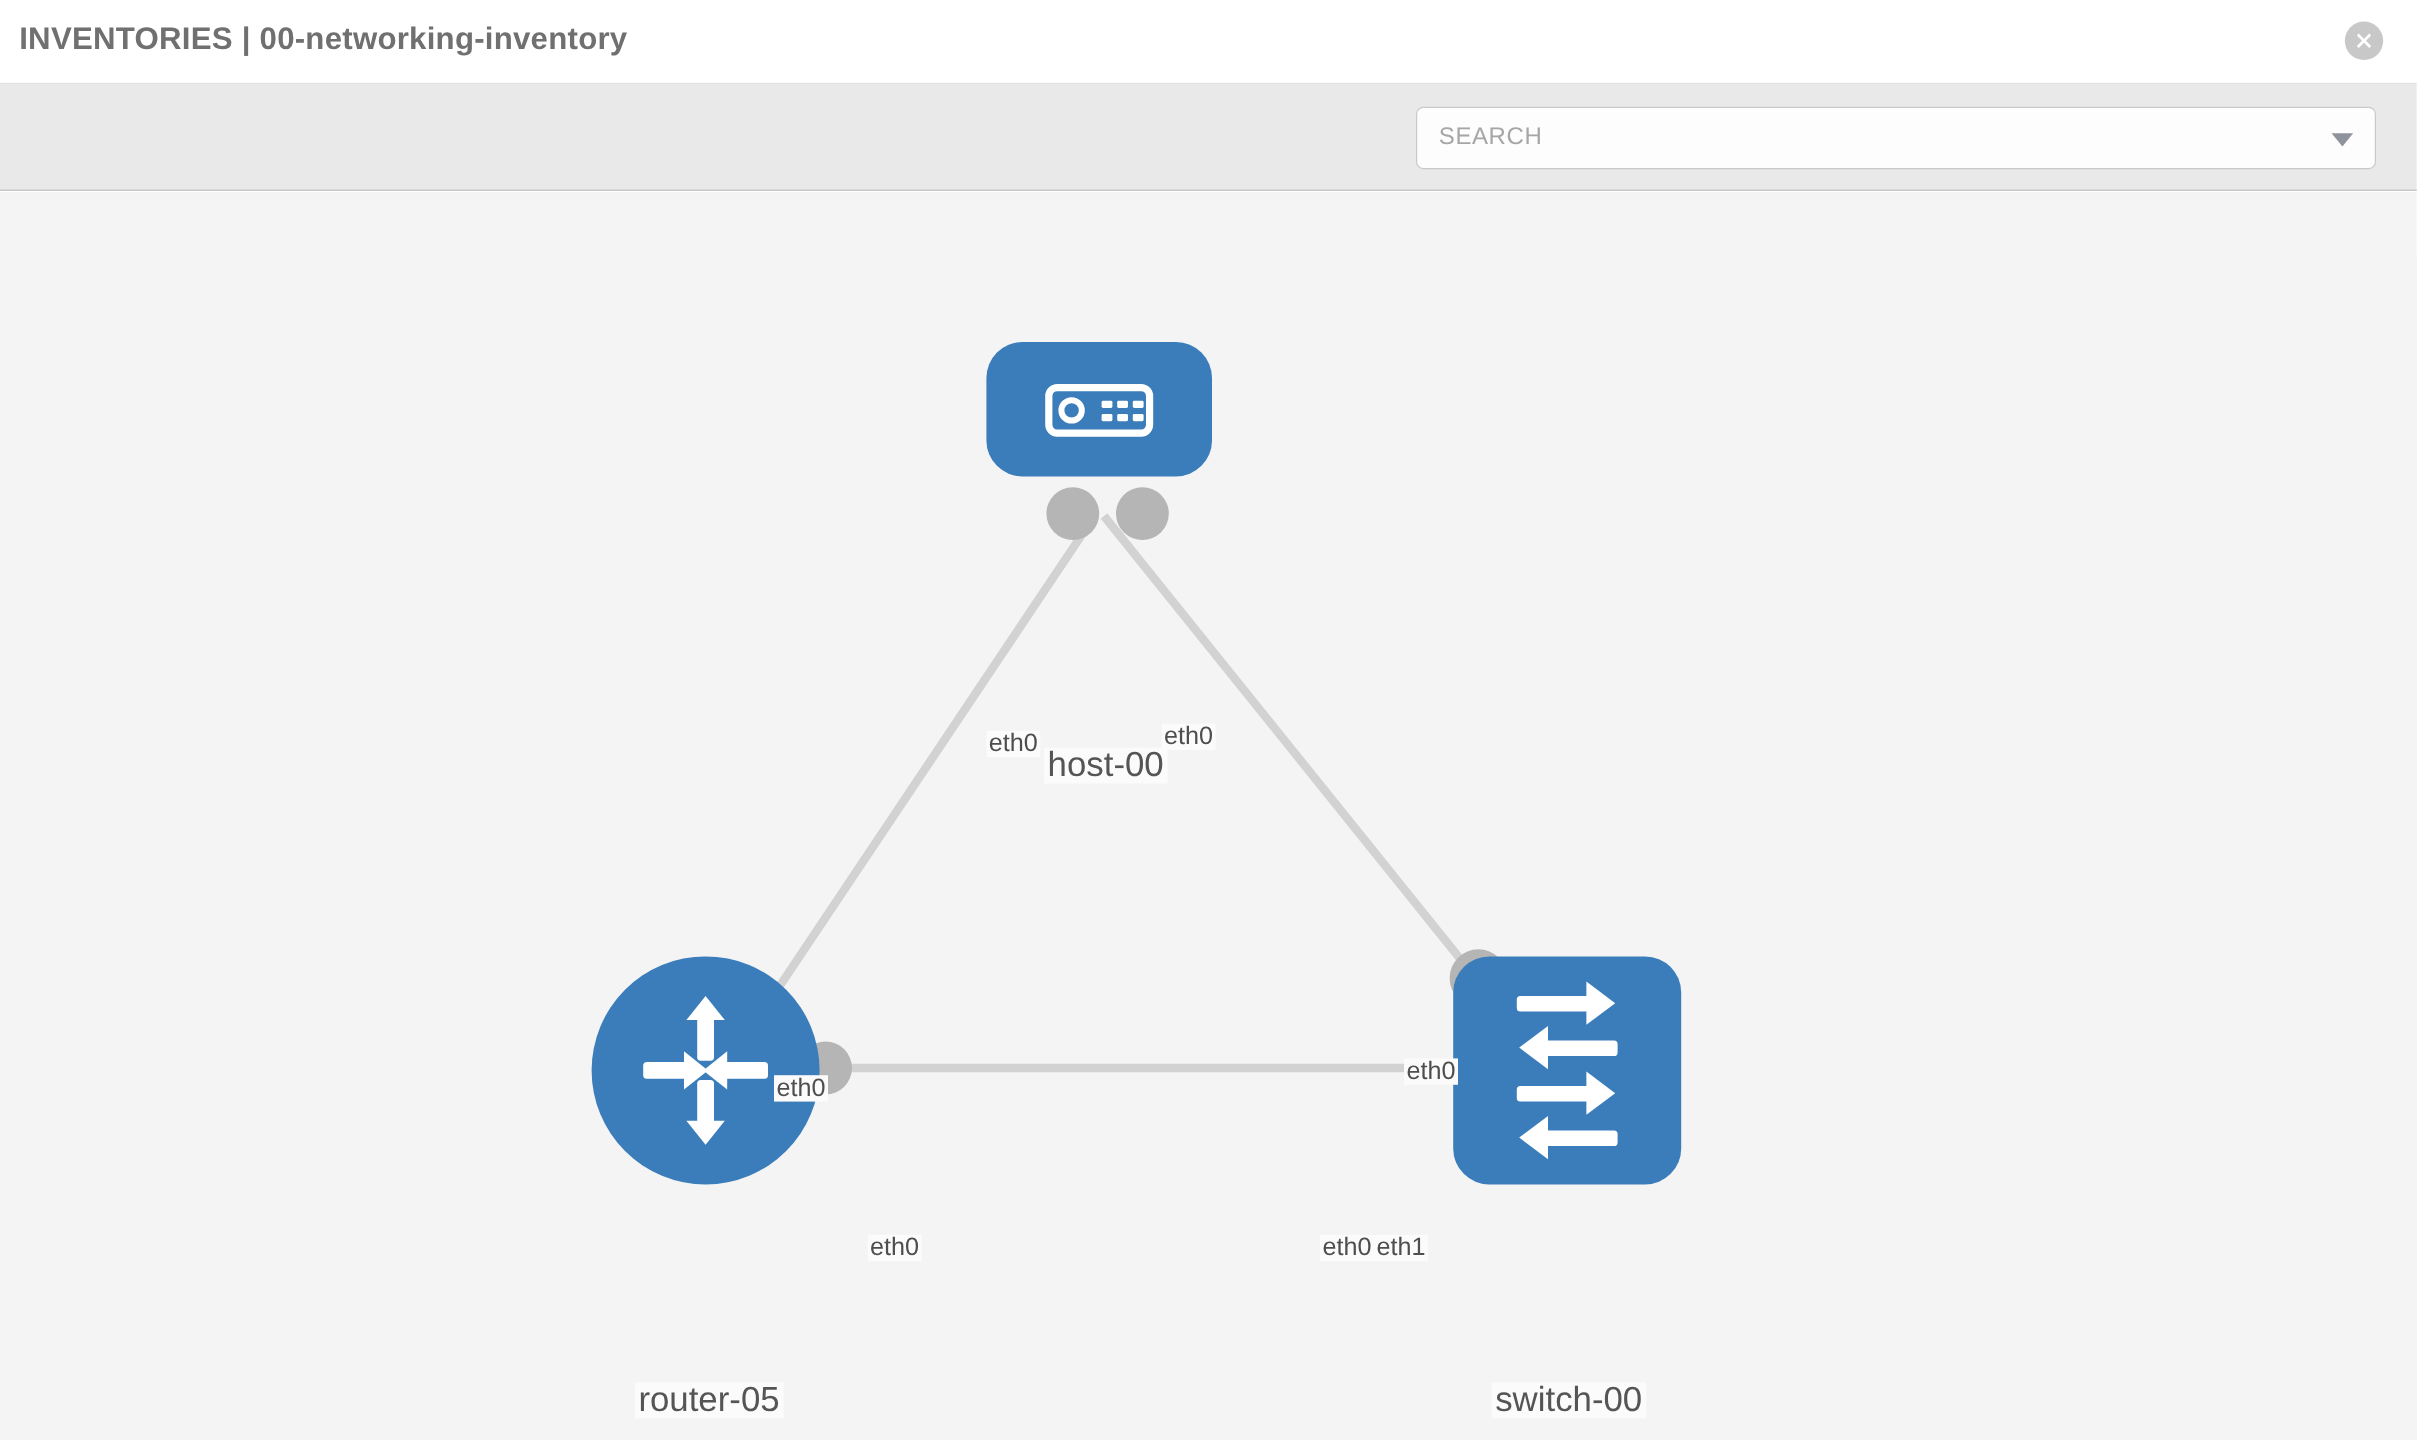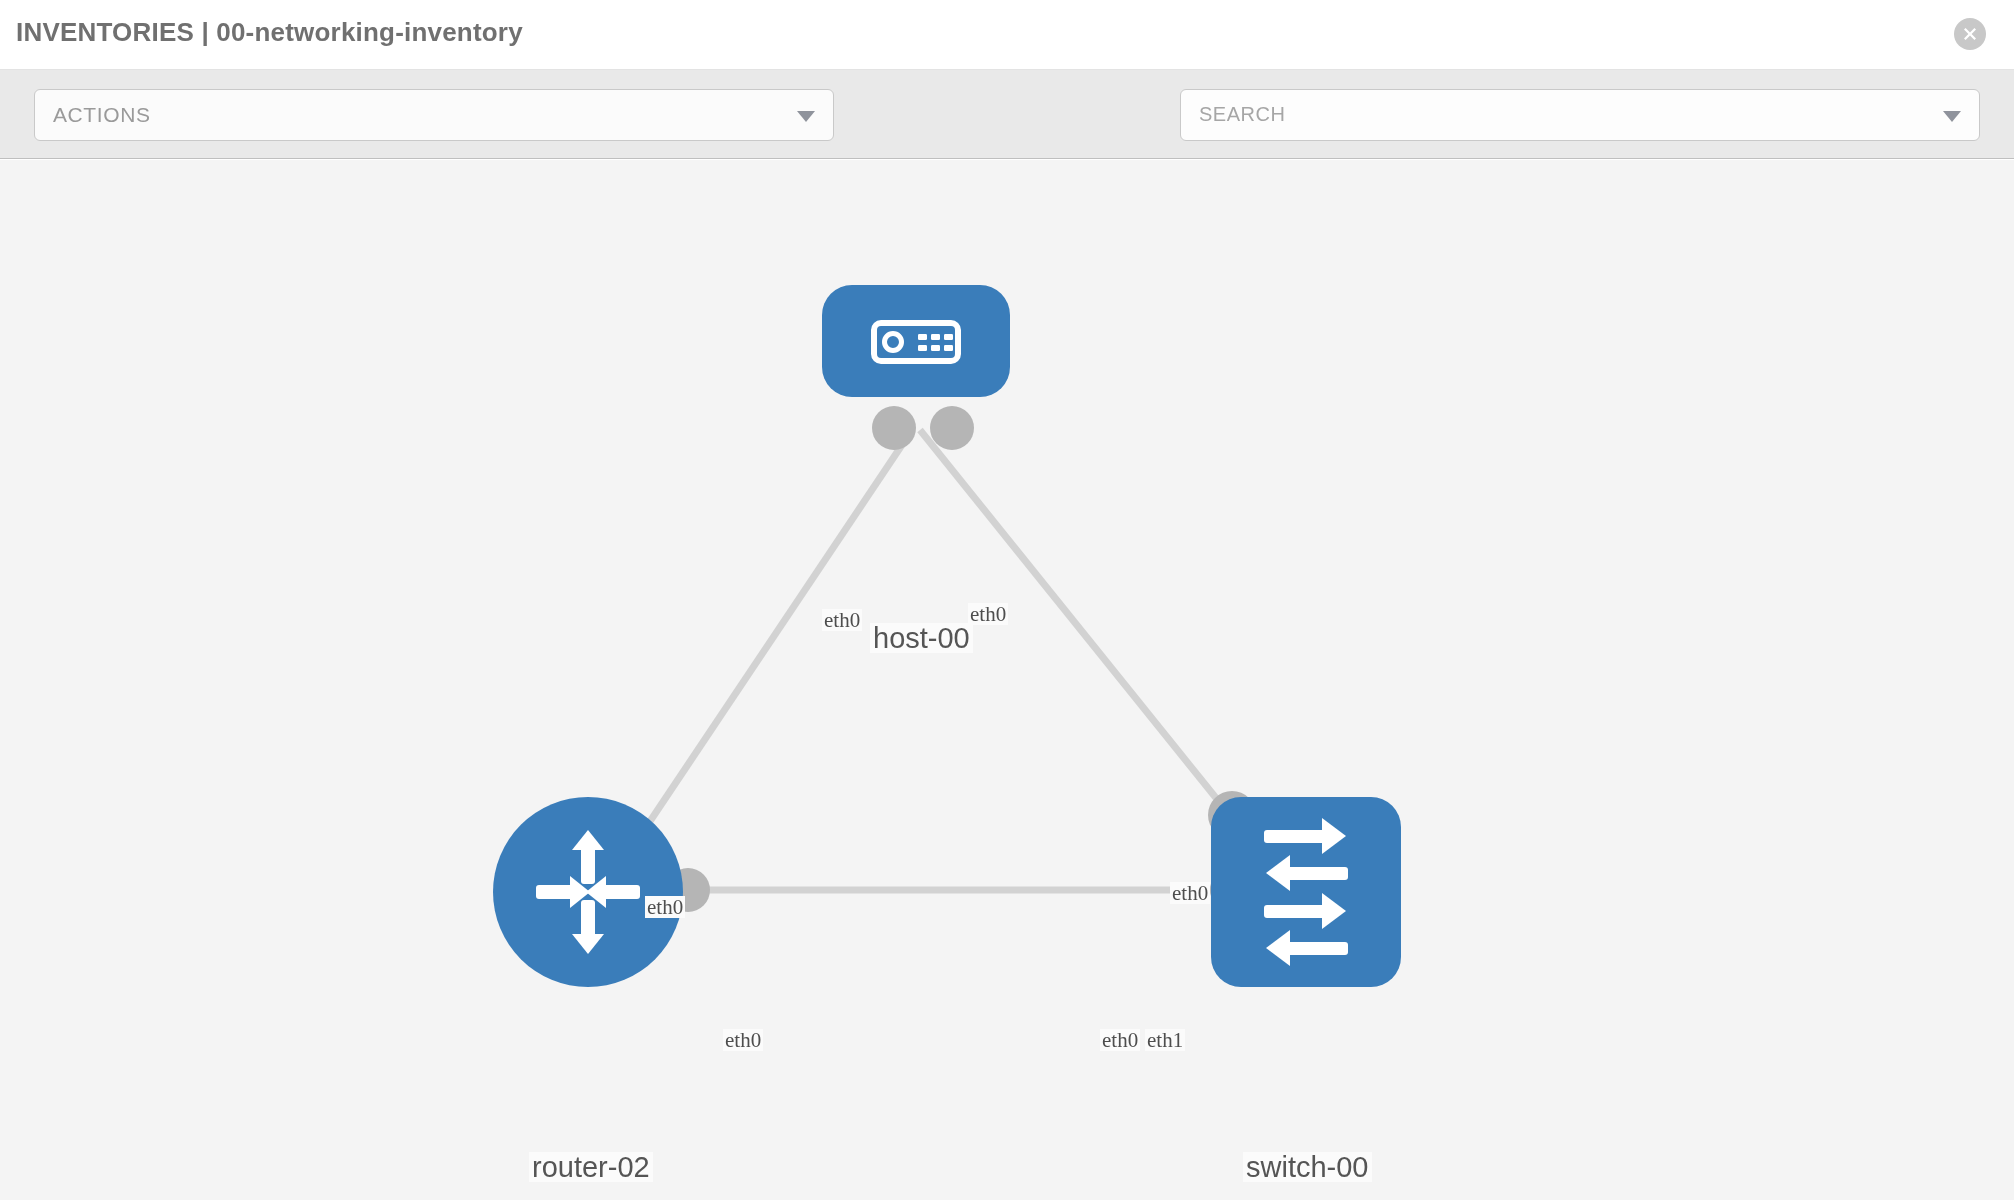--- a/index.html
+++ b/index.html
@@ -129,21 +129,20 @@
   }
 
   .link-label {
     position: absolute;
     font-size: 21px;
     color: #4e4e4e;
     background: #fbfbfb;
     padding: 0 2px;
     white-space: nowrap;
     line-height: 1.05;
-    font-family: Liberation Serif, serif;
   }
   .node-label {
     position: absolute;
     font-size: 29px;
     color: #555555;
     background: #fbfbfb;
     padding: 0 3px;
     white-space: nowrap;
     line-height: 1.05;
   }
@@ -158,24 +157,20 @@
 
     <div class="close-btn">
       <svg width="20" height="20" viewBox="0 0 20 20" aria-hidden="true">
         <path d="M5.6 4.0 L10 8.4 L14.4 4.0 L16 5.6 L11.6 10 L16 14.4 L14.4 16 L10 11.6 L5.6 16 L4 14.4 L8.4 10 L4 5.6 Z" fill="#ffffff"></path>
       </svg>
     </div>
   </div>
 
   <div class="toolbar">
 
-    <div class="actions-select">
-      <span class="actions-label">ACTIONS</span>
-      <span class="caret"></span>
-    </div>
 
     <div class="icon-btn icon-wrench">
       <svg width="34" height="34" viewBox="0 0 34 34" aria-hidden="true">
         <path d="M25.8 4.2 a9 9 0 0 0 -10.9 11.2 L5.4 24.9 a2.6 2.6 0 0 0 0 3.7 l1.2 1.2 a2.6 2.6 0 0 0 3.7 0 l9.5 -9.5 a9 9 0 0 0 11.2 -10.9 l-5.2 5.2 -4.4 -1.0 -1.0 -4.4 z" fill="#868c96"></path>
       </svg>
     </div>
 
     <div class="icon-btn icon-key">
       <svg width="34" height="34" viewBox="0 0 34 34" aria-hidden="true">
         <g fill="none" stroke="#868c96" stroke-width="3.2" stroke-linecap="round">
@@ -288,18 +283,18 @@
     <div class="link-label" style="left:645px; top:736px;">eth0</div>
 
     <div class="link-label" style="left:1170px; top:722px;">eth0</div>
 
     <div class="link-label" style="left:723px; top:869px;">eth0</div>
 
     <div class="link-label" style="left:1100px; top:869px;">eth0</div>
 
     <div class="link-label" style="left:1120px; top:869px;margin-left:25px;">eth1</div>
 
-    <div class="node-label" style="left:529px; top:992px;">router-02</div>
+    <div class="node-label" style="left:529px; top:992px;">router-05</div>
 
     <div class="node-label" style="left:1243px; top:992px;">switch-00</div>
 
   </div>
 </div>
 
 </body></html>

